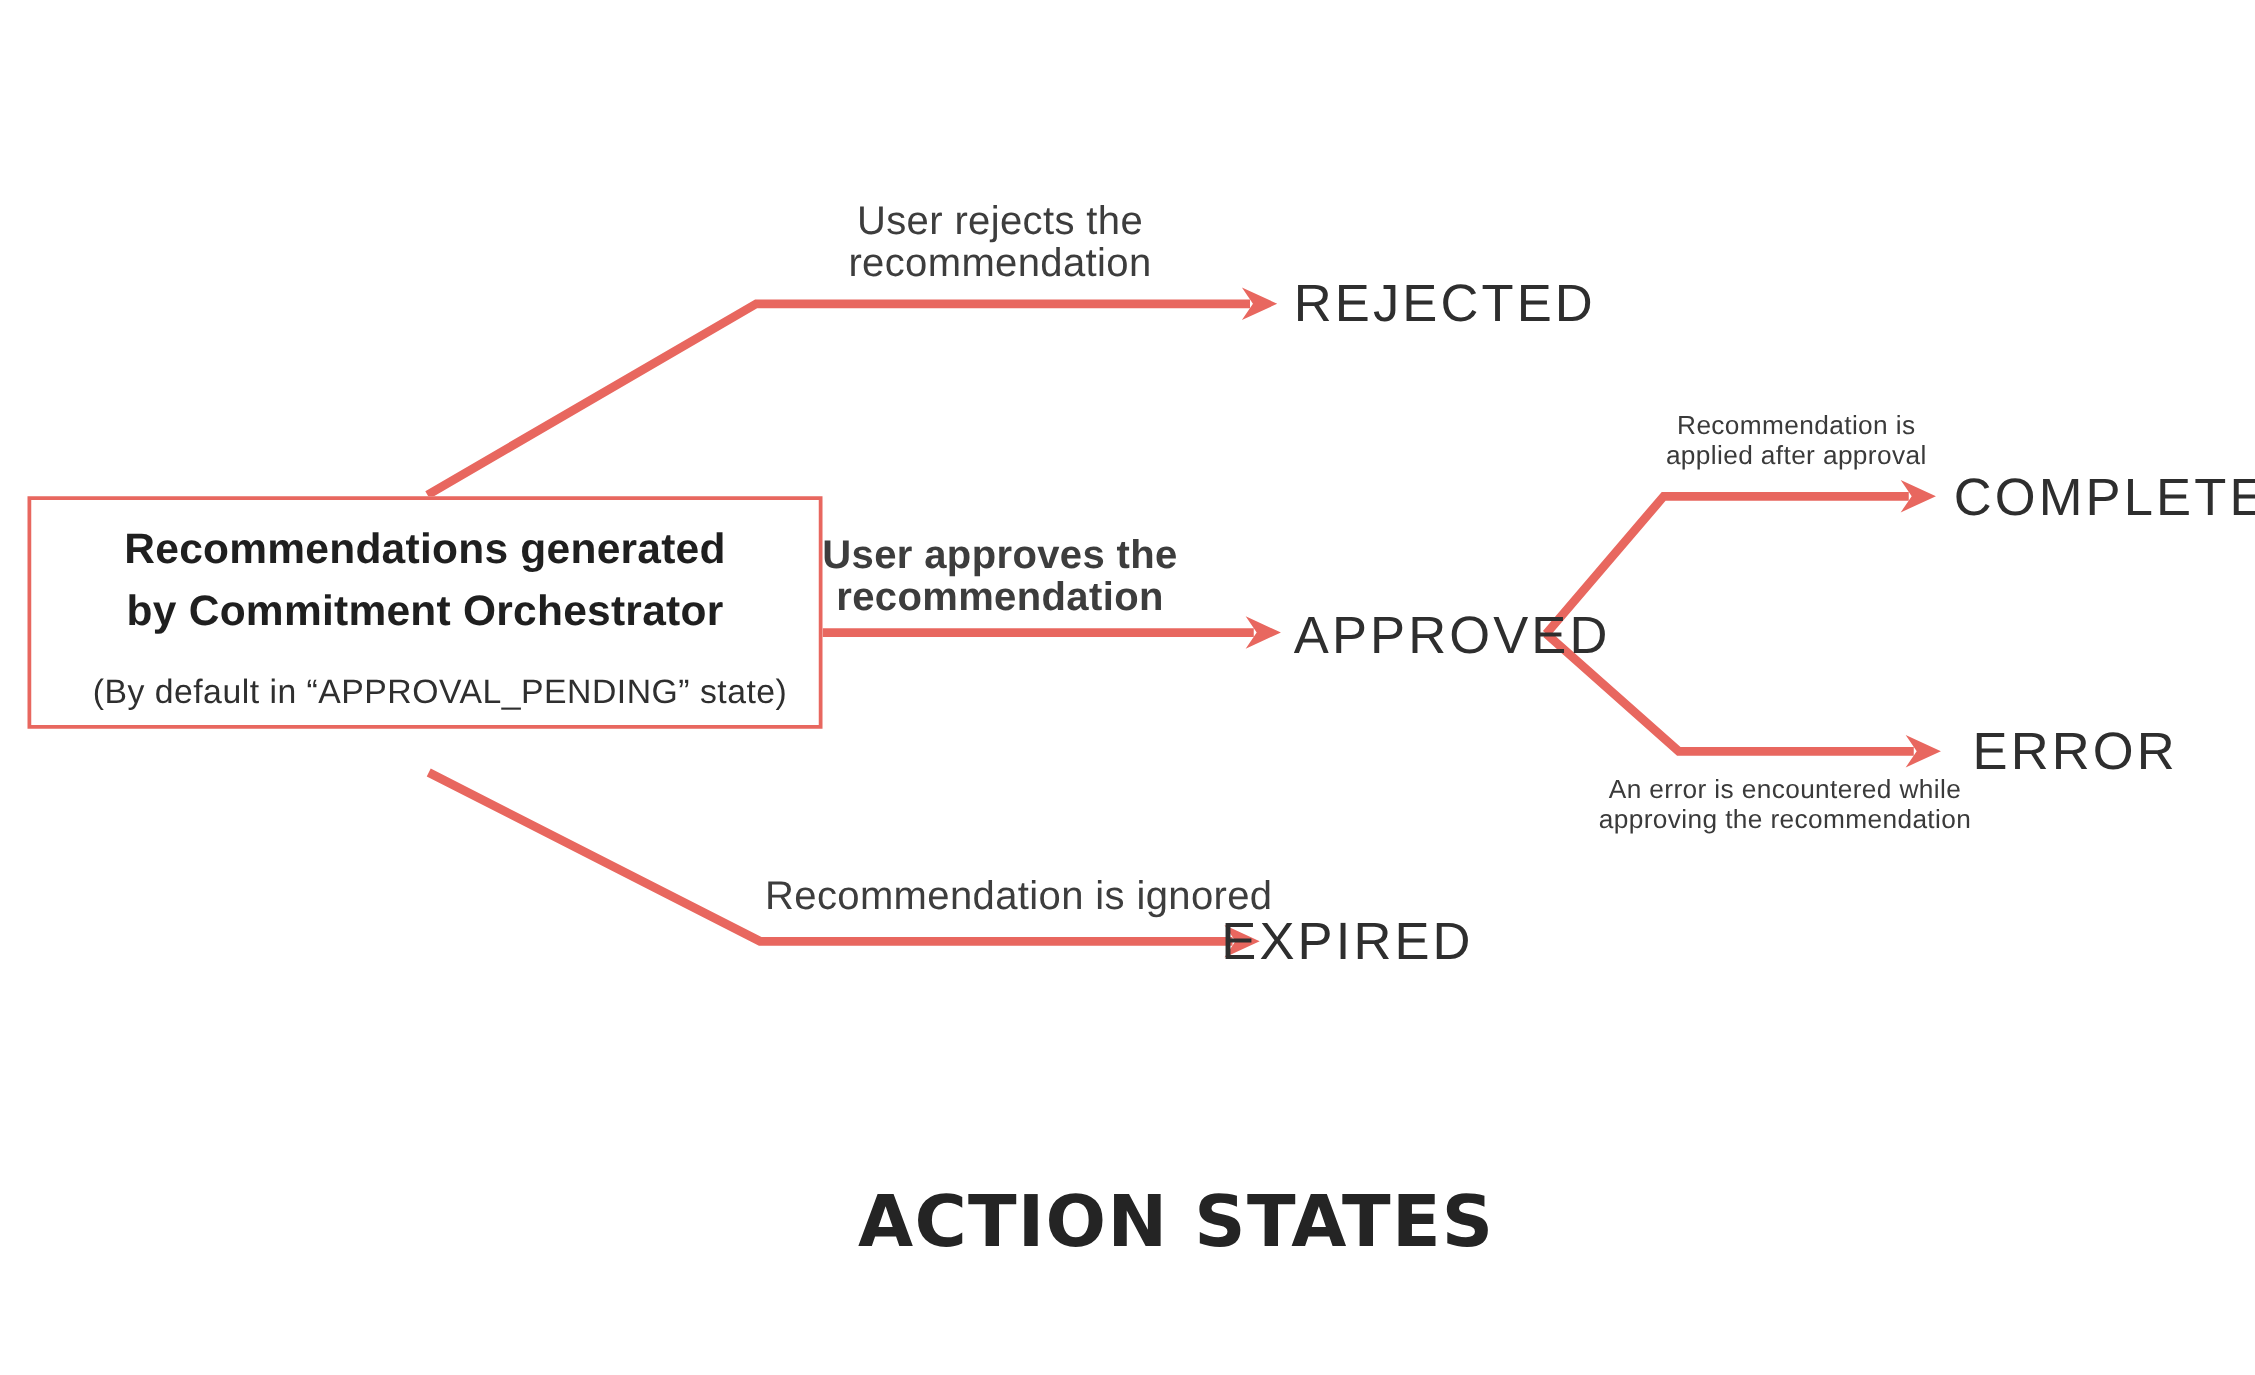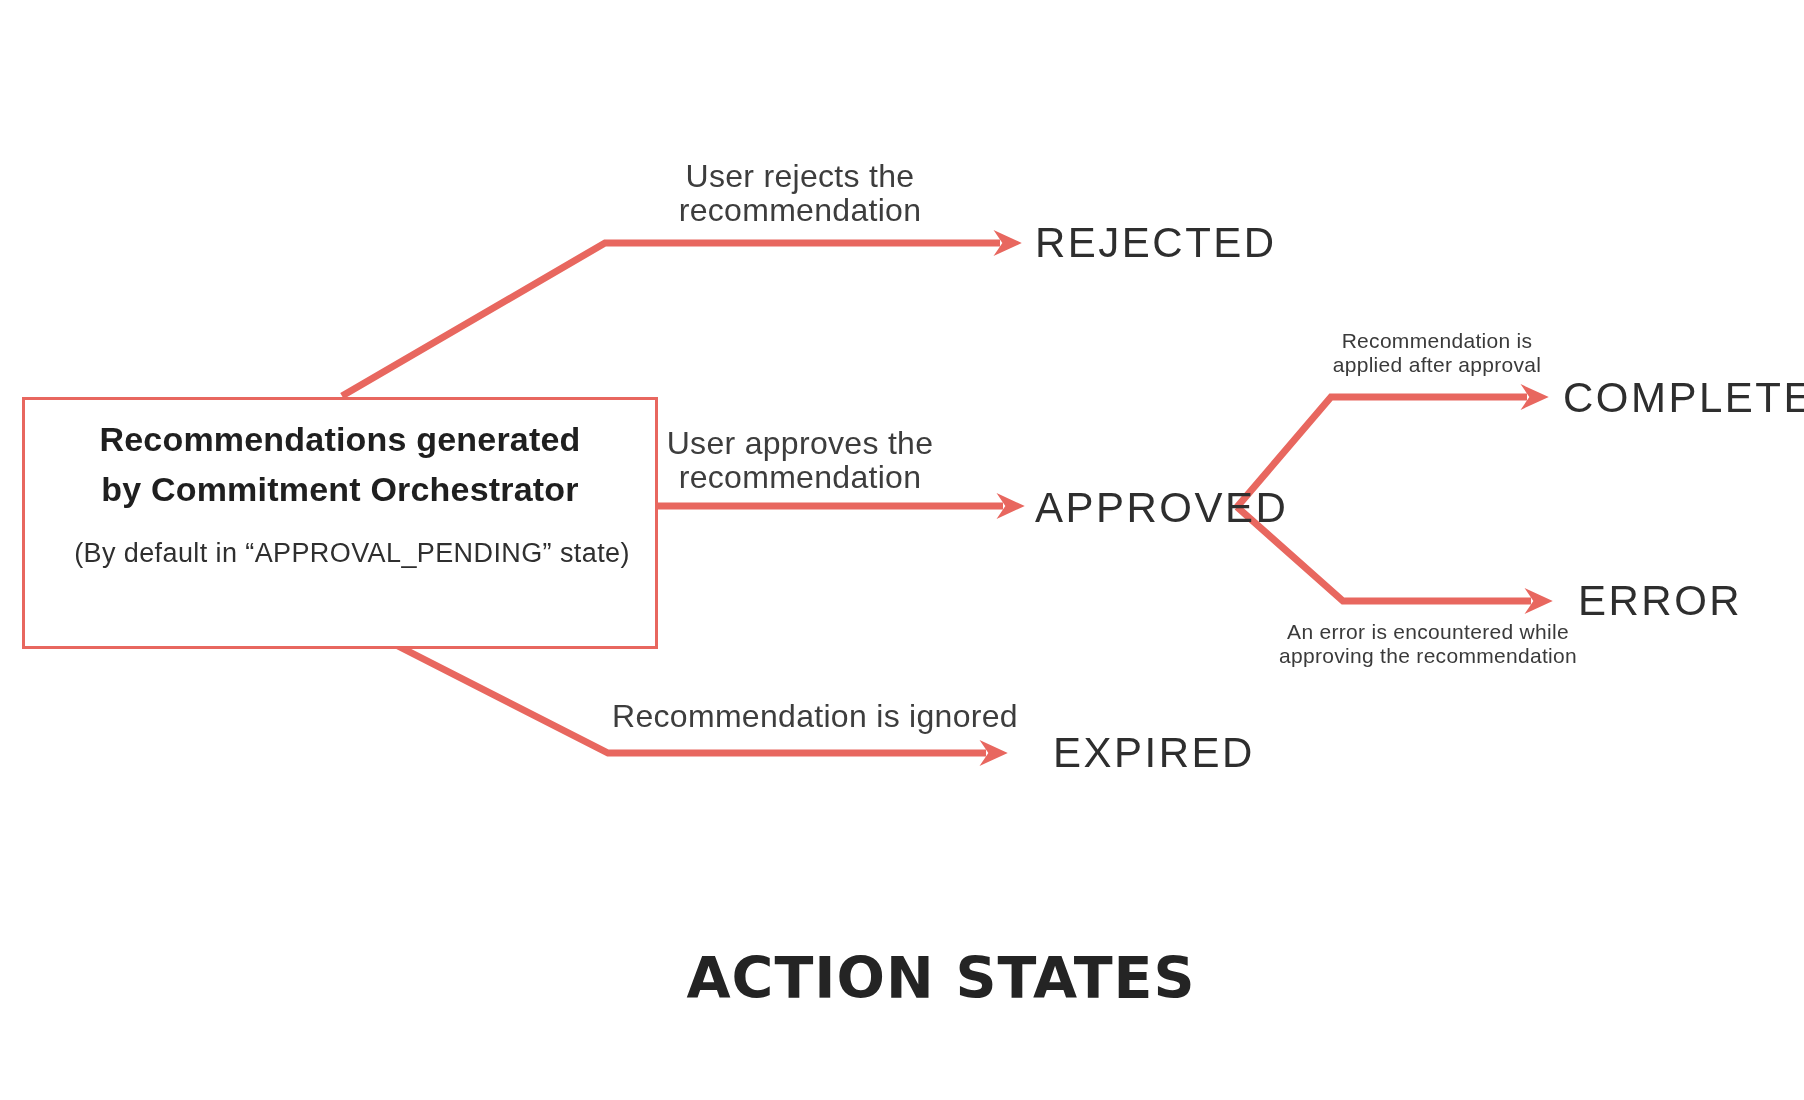--- a/index.html
+++ b/index.html
@@ -6,21 +6,21 @@
   #canvas{
     position:relative;
     width:1804px;height:1100px;
     background:#ffffff;
     font-family:"Liberation Sans", sans-serif;
     overflow:hidden;
   }
   .abs{position:absolute;}
   
   .source-box{
-    left:22px;top:397px;width:636px;height:252px;
+    left:22px;top:397px;width:636px;height:186px;
     border:3px solid var(--accent);
     box-sizing:border-box;
     display:flex;flex-direction:column;align-items:center;
     background:#ffffff;
   }
   .source-title{
     margin-top:14px;
     font-size:34px;font-weight:bold;color:#1f1f1f;
     line-height:50px;text-align:center;letter-spacing:.2px;
   }
@@ -78,21 +78,21 @@
       <div>by Commitment Orchestrator</div>
     </div>
     <div class="source-subtitle">(By default in “APPROVAL_PENDING” state)</div>
   </div>
 
   <div class="abs caption" style="left:800px;top:193px;">
     <div>User rejects the</div>
     <div>recommendation</div>
   </div>
 
-  <div class="abs caption" style="left:800px;top:460px;">
+  <div class="abs caption" style="left:800px;top:460px;font-weight:bold;">
     <div>User approves the</div>
     <div>recommendation</div>
   </div>
 
   <div class="abs caption small" style="left:1437px;top:353px;">
     <div>Recommendation is</div>
     <div>applied after approval</div>
   </div>
 
   <div class="abs caption small" style="left:1428px;top:644px;">
@@ -105,17 +105,17 @@
   </div>
 
   <div class="abs state" style="left:1035px;top:243px;">REJECTED</div>
 
   <div class="abs state" style="left:1035px;top:508px;text-align:right;">APPROVED</div>
 
   <div class="abs state" style="left:1563px;top:398px;">COMPLETED</div>
 
   <div class="abs state" style="left:1578px;top:601px;">ERROR</div>
 
-  <div class="abs state" style="left:1053px;top:753px;">EXPIRED</div>
+  <div class="abs state" style="left:977px;top:753px;">EXPIRED</div>
 
   <div class="abs diagram-title" style="left:941px;top:966px;margin-top:12px;">ACTION STATES</div>
 
 </div>
 
 </body></html>

